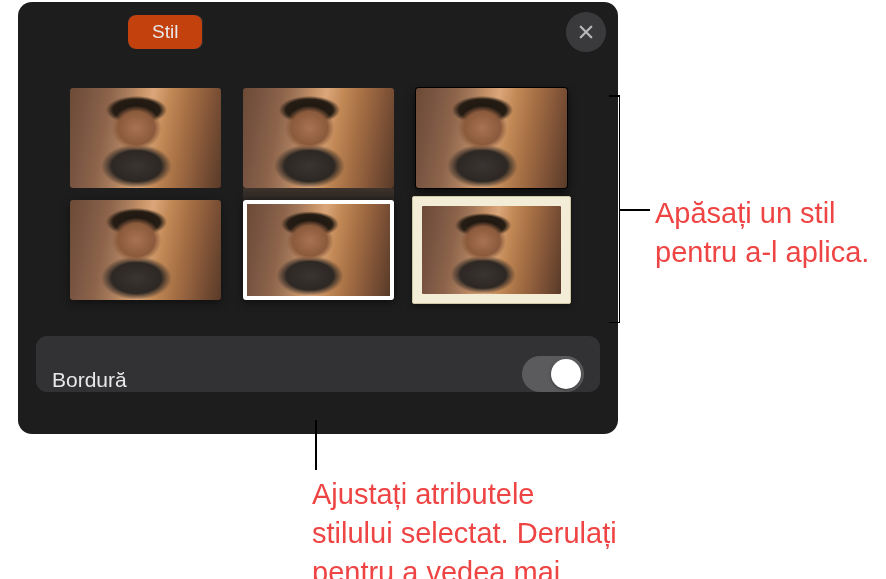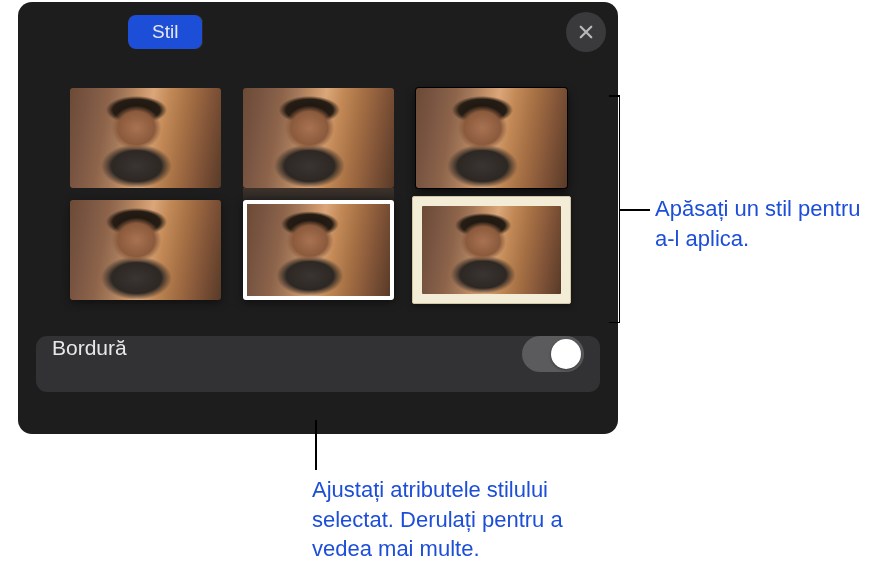--- a/index.html
+++ b/index.html
@@ -40,21 +40,21 @@
     }
     .segmented .seg {
       padding: 6px 24px;
       font-size: 19px;
       color: #e8e8ea;
       cursor: pointer;
       position: relative;
       white-space: nowrap;
     }
     .segmented .seg.active {
-      background: #1d4ed8;
+      background: #c2410c;
       border-radius: 8px;
     }
     .segmented .divider {
       width: 1px;
       background: #2a2a2c;
       align-self: stretch;
       margin: 6px 0;
     }
     .close-btn {
       margin-left: auto;
@@ -141,21 +141,21 @@
       width: 100%;
       height: 100%;
       border-radius: 1px;
     }
     .border-row {
       margin: 22px 18px 0 18px;
       background: #323234;
       border-radius: 11px;
       height: 56px;
       display: flex;
-      align-items: flex-start;
+      align-items: flex-end;
       padding: 0 16px;
     }
     .border-label {
       color: #e8e8ea;
       font-size: 21px;
       flex: 1;
     }
     .switch {
       width: 62px;
       height: 36px;
@@ -175,22 +175,22 @@
       box-shadow: 0 1px 3px rgba(0,0,0,0.4);
     }
 
     
     .callout-line {
       position: absolute;
       background: #000;
     }
     .callout-text {
       position: absolute;
-      font-size: 22px;
-      color: #1d4ed8;
+      font-size: 29px;
+      color: #ef4444;
       line-height: 1.35;
     }
     .bracket {
       position: absolute;
       border-right: 1.5px solid #000;
     }
     .bracket::before, .bracket::after {
       content: "";
       position: absolute;
       right: 0;

